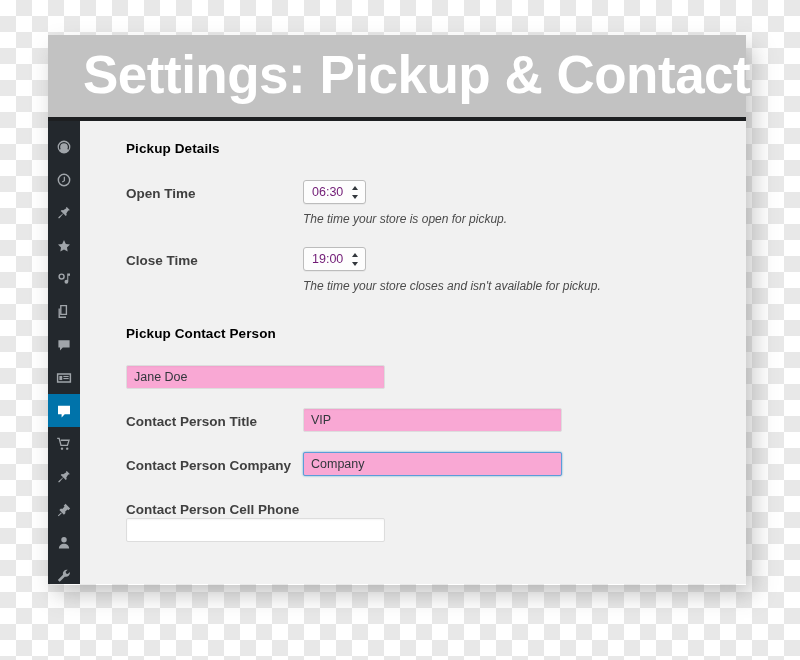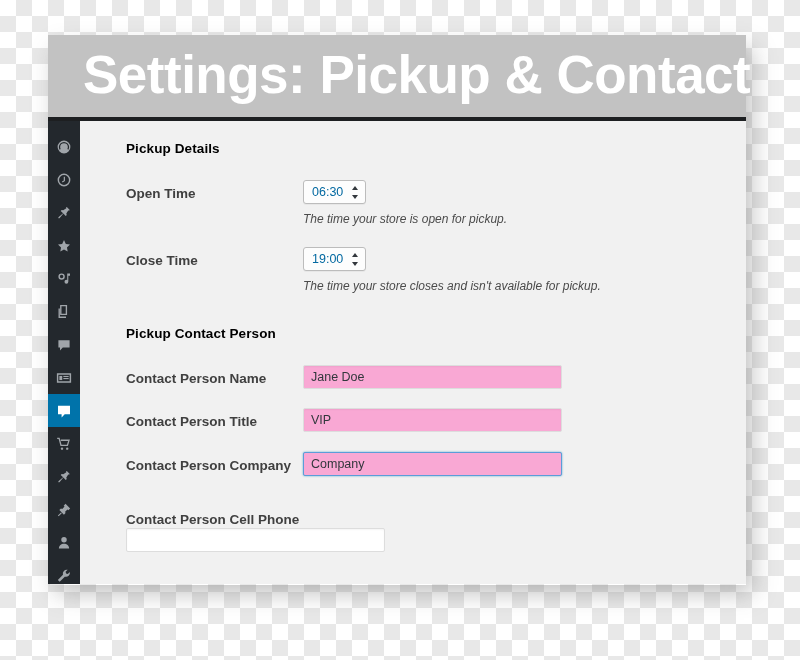--- a/index.html
+++ b/index.html
@@ -175,21 +175,21 @@
     position: relative;
     display: inline-block;
     box-sizing: border-box;
     height: 24px;
     min-width: 57px;
     padding: 0 22px 0 8px;
     background: #fdfdfd;
     border: 1px solid #bcbcbc;
     border-radius: 3px;
     font-size: 12.5px;
-    color: #0369a1;
+    color: #701a75;
     line-height: 22px;
     box-shadow: 0 1px 0 rgba(0,0,0,0.04);
   }
   .sel .arrows {
     position: absolute;
     right: 6px;
     top: 5px;
     width: 7px;
     height: 13px;
   }
@@ -378,34 +378,33 @@
               <span>19:00</span>
               <span class="arrows"></span>
             </div>
             <div class="hint">The time your store closes and isn't available for pickup.</div>
           </div>
         </div>
 
         <div class="section-title second">Pickup Contact Person</div>
 
         <div class="frow">
-          <div class="flabel">Contact Person Name</div>
           <div class="fctrl">
             <input class="tinput" type="text" value="Jane Doe" style="">
           </div>
         </div>
 
         <div class="frow" style="margin-bottom:20px;">
           <div class="flabel">Contact Person Title</div>
           <div class="fctrl">
             <input class="tinput" type="text" value="VIP" style="">
           </div>
         </div>
 
-        <div class="frow" style="margin-bottom:30px;">
+        <div class="frow" style="margin-bottom:20px;">
           <div class="flabel">Contact Person Company</div>
           <div class="fctrl">
             <input class="tinput focused" type="text" value="Company" style="">
           </div>
         </div>
 
 
         <div class="frow" style="margin-bottom:20px;flex-direction:column;">
           <div class="flabel">Contact Person Cell Phone</div>
           <div class="fctrl">

